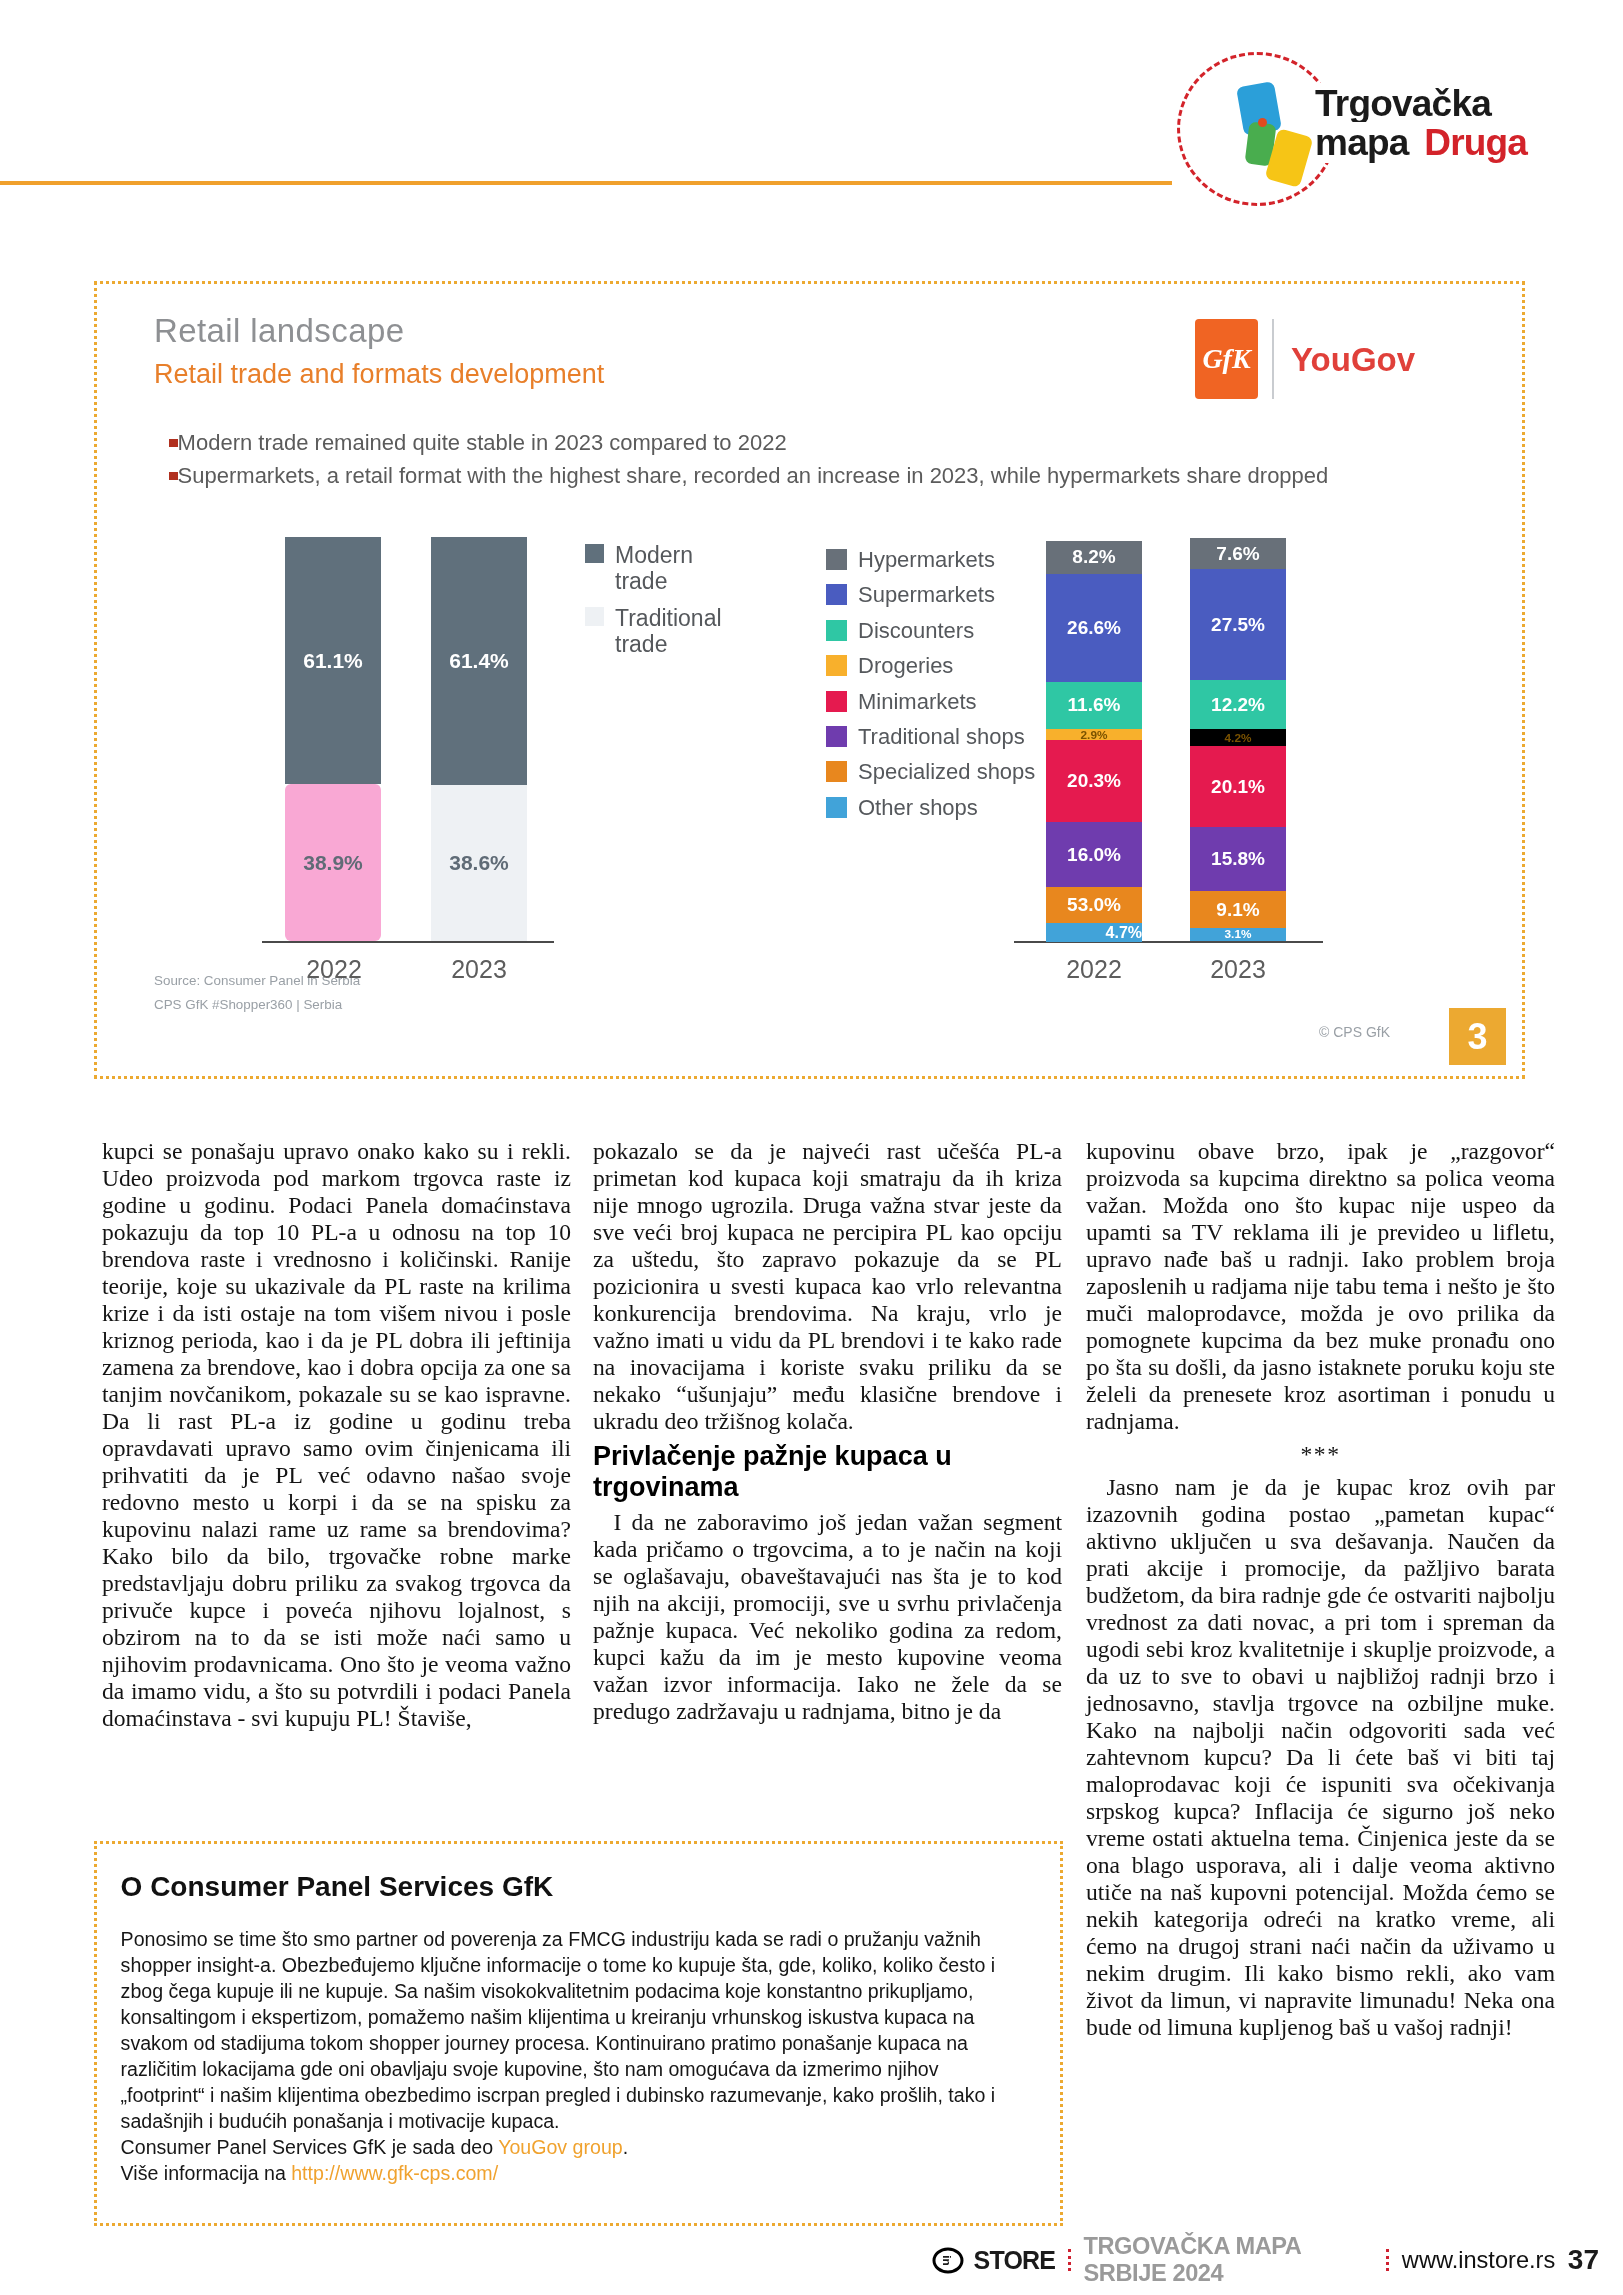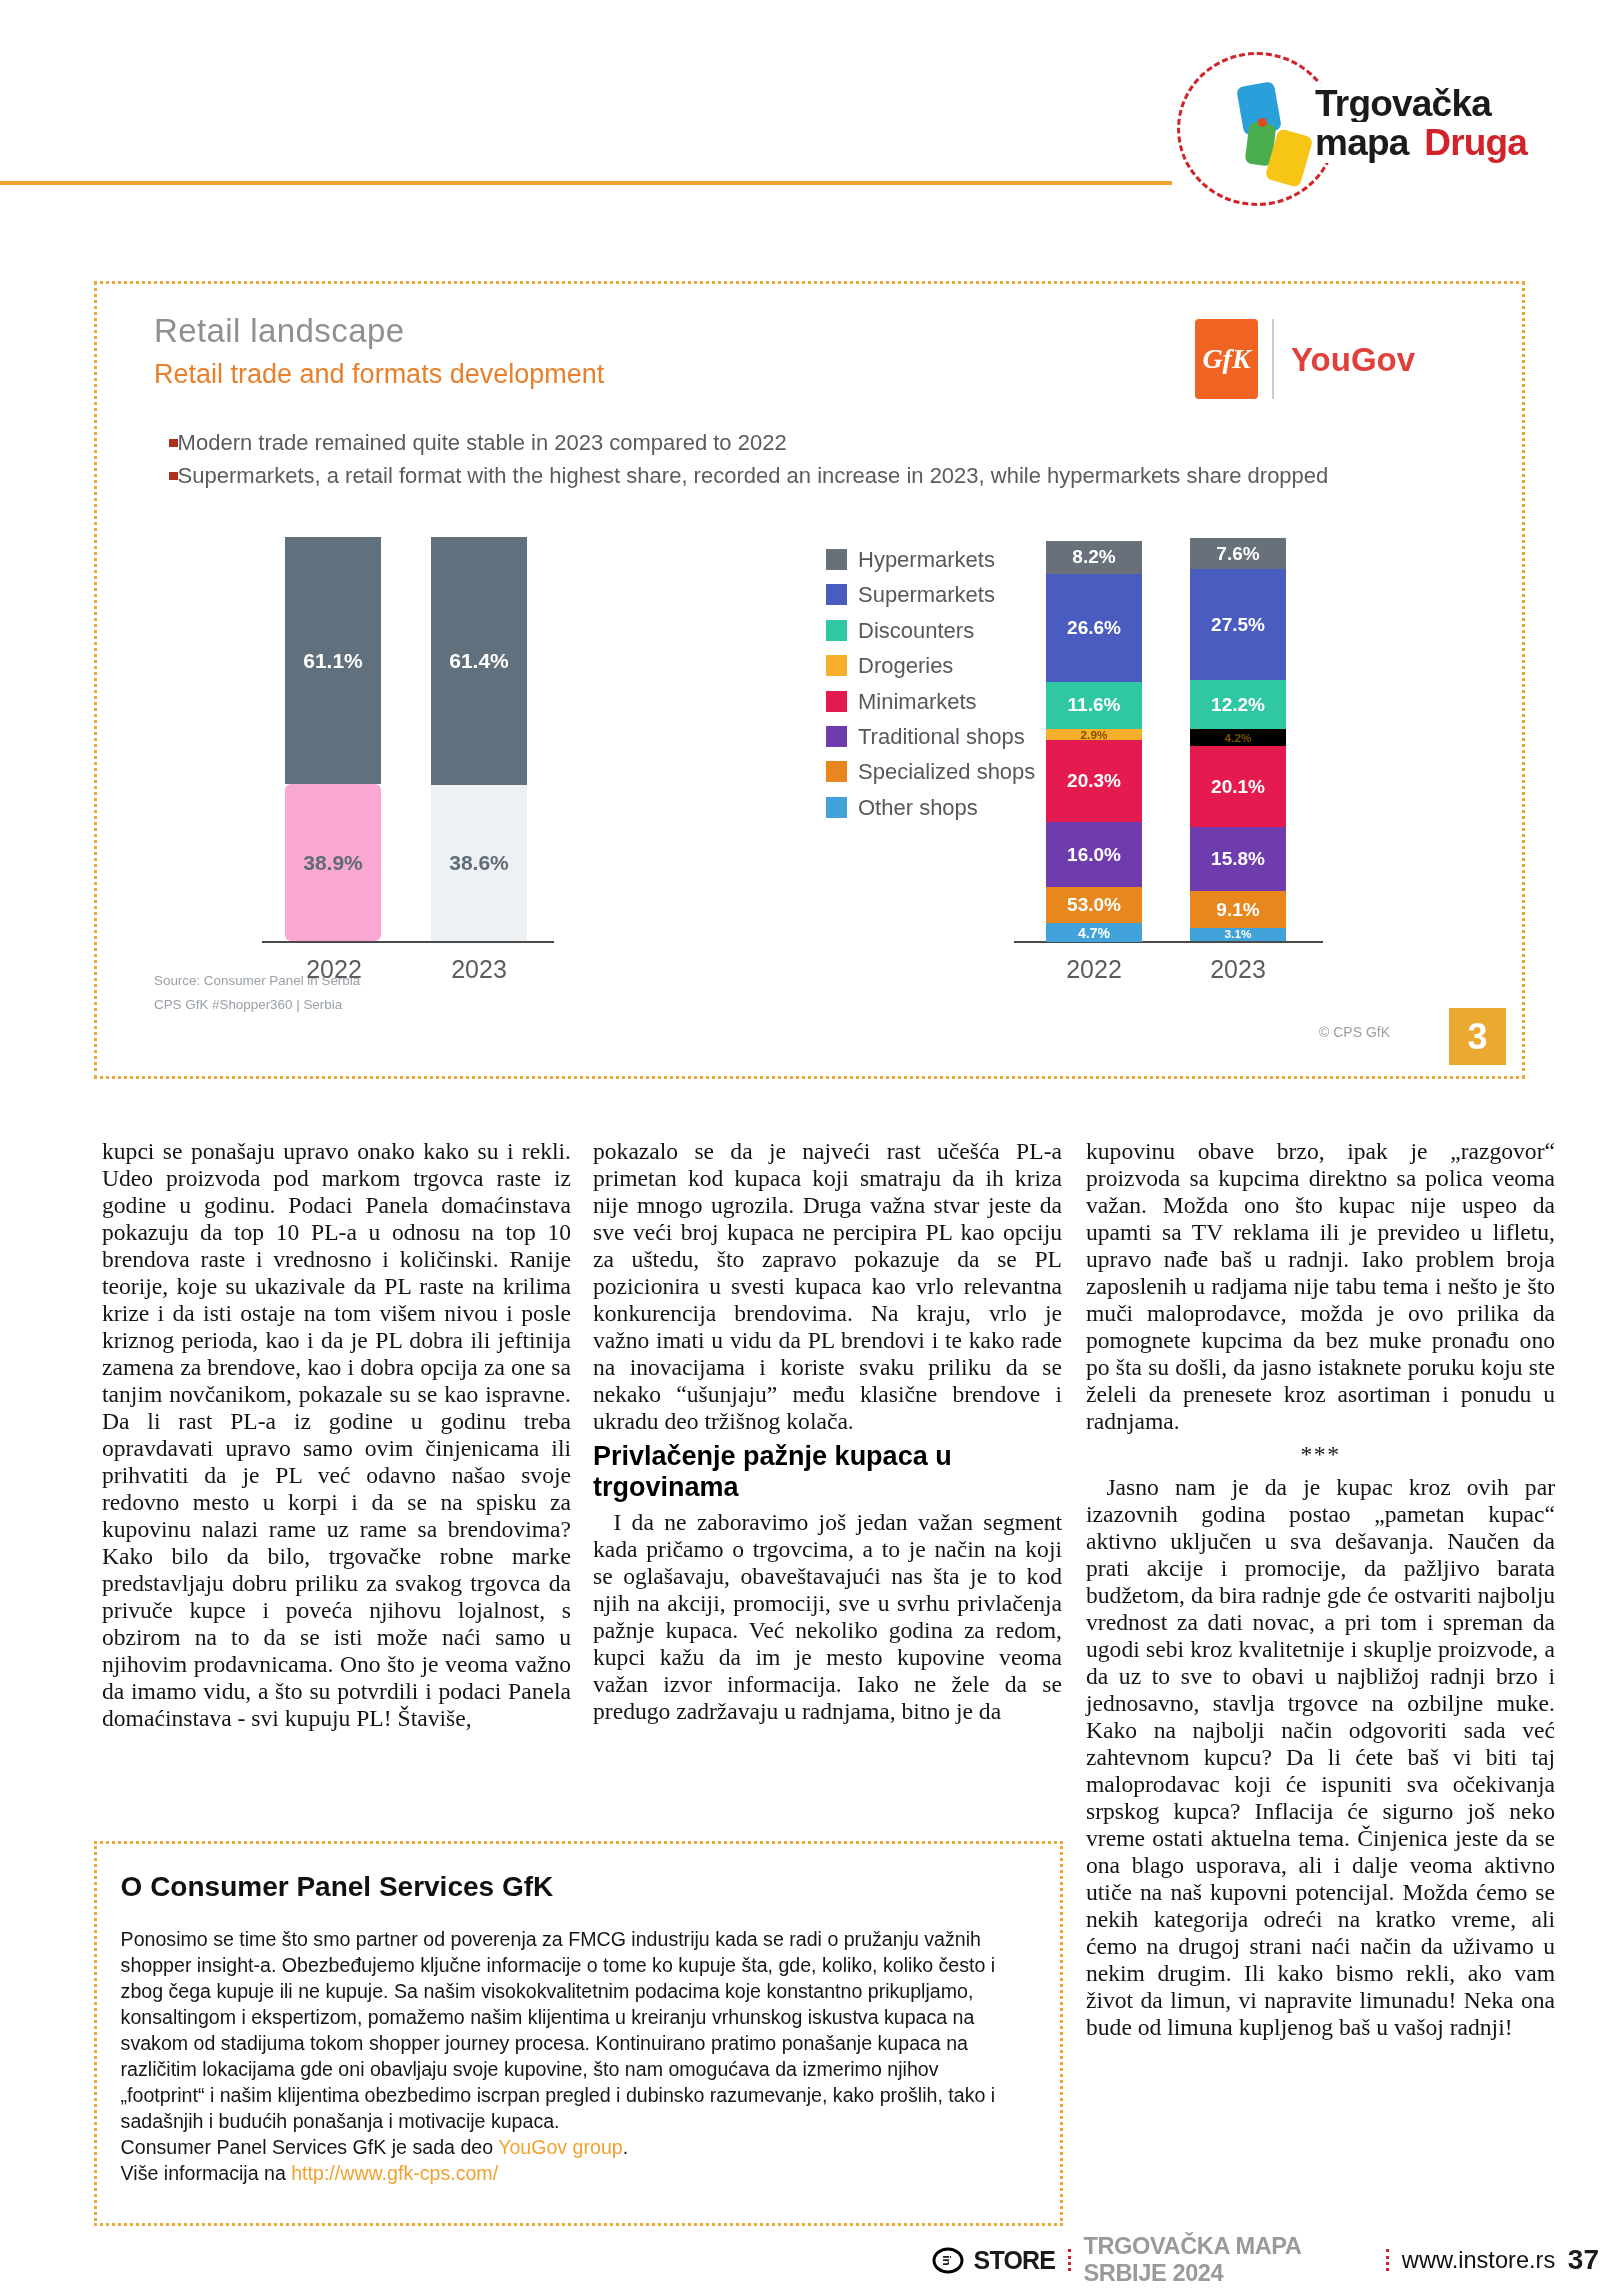--- a/index.html
+++ b/index.html
@@ -112,20 +112,30 @@
     <div class="bullet-row" style="top:146px;">
       <span class="bullet-sq"></span>
       <span class="bullet-txt">Modern trade remained quite stable in 2023 compared to 2022</span>
     </div>
     <div class="bullet-row" style="top:179px;">
       <span class="bullet-sq"></span>
       <span class="bullet-txt">Supermarkets, a retail format with the highest share, recorded an increase in 2023, while hypermarkets share dropped</span>
     </div>
 
     <div id="chart-trade"></div>
+    <div class="legend" id="legend-trade">
+        <div class="legend-item">
+          <span class="legend-sq" style="background: rgb(96, 112, 124);"></span>
+          <span class="legend-lbl">Modern trade</span>
+        </div>
+        <div class="legend-item">
+          <span class="legend-sq" style="background: rgb(238, 241, 244);"></span>
+          <span class="legend-lbl">Traditional trade</span>
+        </div>
+      </div>
 
     <div id="chart-formats"></div>
     <div class="legend" id="legend-formats">
         <div class="legend-item">
           <span class="legend-sq" style="background: rgb(104, 112, 121);"></span>
           <span class="legend-lbl">Hypermarkets</span>
         </div>
         <div class="legend-item">
           <span class="legend-sq" style="background: rgb(74, 92, 192);"></span>
           <span class="legend-lbl">Supermarkets</span>
@@ -198,21 +208,21 @@
         <div class="seg" style="height: 82px; background: rgb(229, 26, 79);">
           <div class="seg-label" style="color: rgb(255, 255, 255); font-size: 19px;">20.3%</div>
         </div>
         <div class="seg" style="height: 65px; background: rgb(111, 60, 174);">
           <div class="seg-label" style="color: rgb(255, 255, 255); font-size: 19px;">16.0%</div>
         </div>
         <div class="seg" style="height: 36px; background: rgb(232, 135, 30);">
           <div class="seg-label" style="color: rgb(255, 255, 255); font-size: 19px;">53.0%</div>
         </div>
         <div class="seg" style="height: 19px; background: rgb(65, 163, 217);">
-          <div class="seg-label" style="color: rgb(255, 255, 255); font-size: 14px;">4.7%</div>
+          <div class="seg-label" style="color: rgb(255, 255, 255); font-size: 16px; text-align: right;">4.7%</div>
         </div>
       </div>
       <div class="year-label" style="left: 934px; top: 671px;">2022</div>
       <div class="bar" style="left: 1093px; width: 96px; top: 254px; height: 403px;">
         <div class="seg" style="height: 31px; background: rgb(104, 112, 121);">
           <div class="seg-label" style="color: rgb(255, 255, 255); font-size: 19px;">7.6%</div>
         </div>
         <div class="seg" style="height: 111px; background: rgb(74, 92, 192);">
           <div class="seg-label" style="color: rgb(255, 255, 255); font-size: 19px;">27.5%</div>
         </div>

